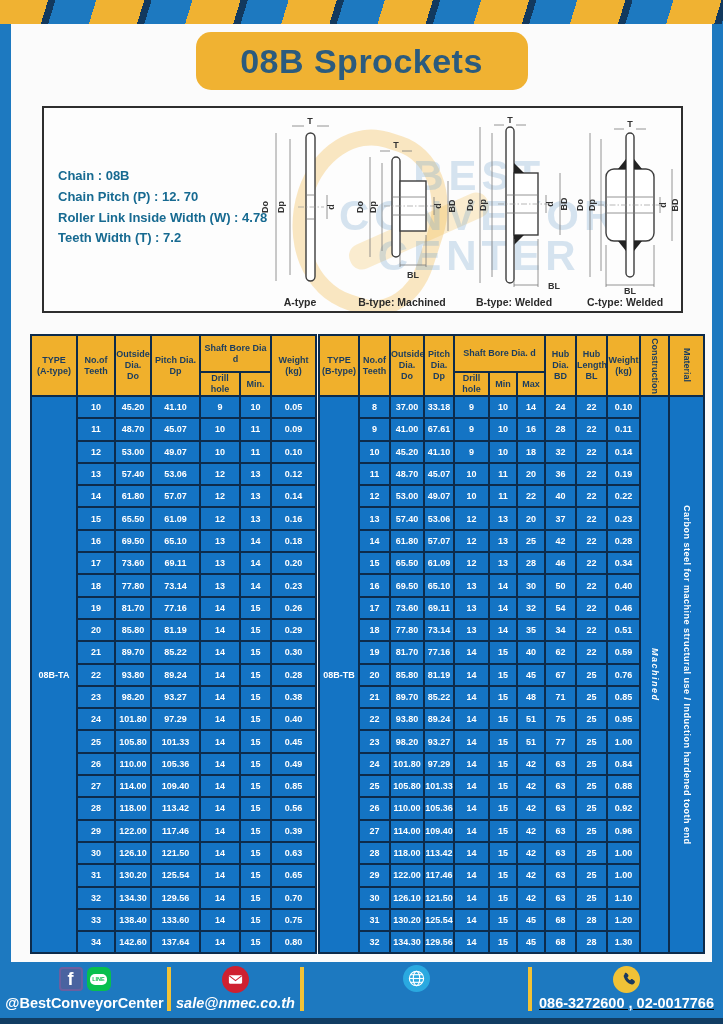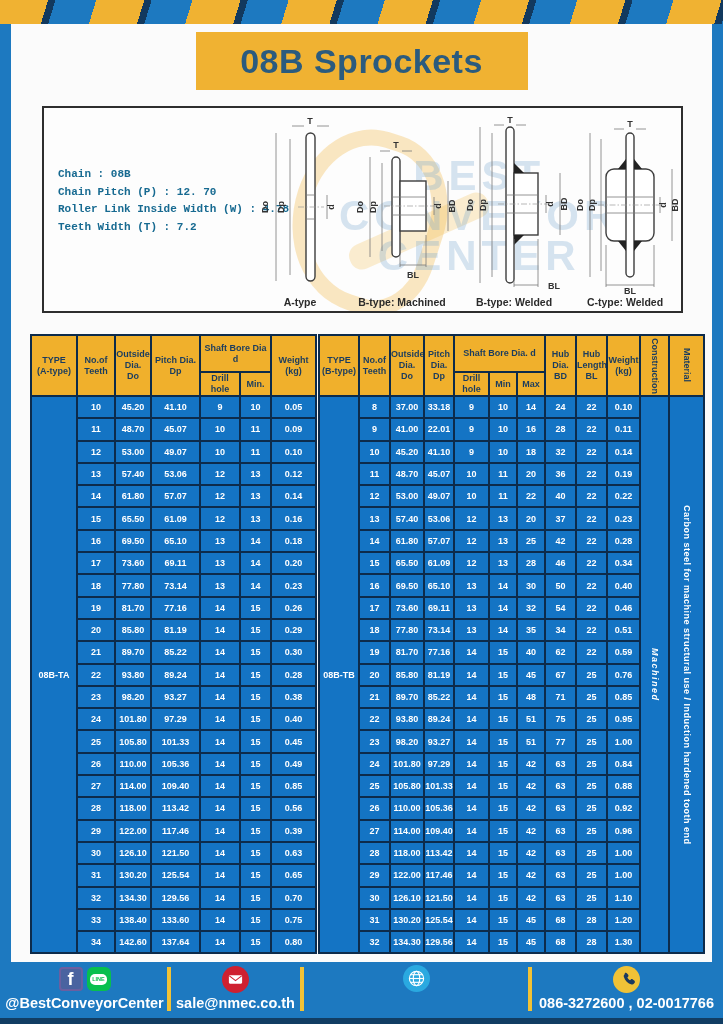--- a/index.html
+++ b/index.html
@@ -6,31 +6,31 @@
   .page{position:relative;width:723px;height:1024px;background:#1d79c0;overflow:hidden;
         font-family:"Liberation Sans",sans-serif;}
   
   .top-stripes{position:absolute;top:0;left:0;right:0;height:24px;
     background:repeating-linear-gradient(107deg,#f0b232 0 46px,#12395e 46px 53px,#1d79c0 53px 92px);}
   
   .white-panel{position:absolute;left:11px;right:11px;top:24px;bottom:62px;background:#fbfbfb;}
   
   .title-banner{position:absolute;left:50%;transform:translateX(-50%);top:32px;width:332px;height:58px;
     background:#f0b232;color:#2b5b7e;font-size:34px;font-weight:bold;text-align:center;line-height:58px;
-    letter-spacing:.5px;}
+    letter-spacing:.5px;border-radius:15px;}
   
   .diagram-box{position:absolute;left:42px;top:106px;width:637px;height:203px;border:2px solid #2e2e2e;
     background:#fdfdfd;overflow:hidden;}
   .wm{position:absolute;left:295px;top:48px;font-size:42px;font-weight:bold;color:rgba(110,162,206,.28);
     letter-spacing:5px;line-height:.95;white-space:pre-line;text-align:center;}
   .wm-ring{position:absolute;left:248px;top:22px;width:120px;height:150px;border:16px solid rgba(242,186,73,.33);
     border-radius:50% 50% 40% 60%;transform:rotate(18deg);}
   .wm-bar{position:absolute;left:300px;top:110px;width:150px;height:26px;background:rgba(242,186,73,.25);
     transform:rotate(-24deg);border-radius:12px;}
-  .specs{position:absolute;left:14px;top:58px;color:#176a91;font-weight:bold;font-size:11px;line-height:1.6;font-family:Liberation Mono, monospace;}
+  .specs{position:absolute;left:14px;top:58px;color:#176a91;font-weight:bold;font-size:13px;line-height:1.6;}
   .figs{position:absolute;left:210px;top:4px;width:424px;height:196px;display:flex;justify-content:space-between;
     align-items:flex-end;}
   .fig{display:flex;flex-direction:column;align-items:center;}
   .fig-label{font-size:10.5px;color:#2b2b2b;font-weight:bold;margin-top:1px;}
   .dim{stroke:#7a7a7a;stroke-width:.8;fill:none;}
   .cl{stroke:#999;stroke-width:.7;stroke-dasharray:6 2 1.5 2;fill:none;}
   .shape{fill:#fff;stroke:#3d3d3d;stroke-width:1.4;}
   .weld{fill:#222;stroke:none;}
   .dimtxt{font-size:9px;fill:#333;font-weight:bold;font-family:"Liberation Sans",sans-serif;}
   
@@ -43,21 +43,21 @@
   .tbl tbody tr{height:22.3px;}
   .left-tbl{left:30px;top:334px;width:285px;}
   .right-tbl{left:318px;top:334px;width:385px;}
   .type-cell{font-size:10px;margin-top:30px;}
   .vert{writing-mode:vertical-rl;}
   .construction-cell{font-style:italic;font-size:9.5px;letter-spacing:1.5px;}
   .material-cell{font-size:8.5px;letter-spacing:.5px;}
   
   .footer{position:absolute;left:0;right:0;bottom:0;height:62px;background:#1d79c0;}
   .f-sec{position:absolute;top:0;height:56px;display:flex;flex-direction:column;align-items:center;padding-top:3px;box-sizing:border-box;}
-  .f-sec1{left:0;width:169px;} .f-sec2{left:169px;width:133px;} .f-sec3{left:302px;width:228px;gap:24px;} .f-sec4{left:530px;width:193px;}
+  .f-sec1{left:0;width:169px;} .f-sec2{left:169px;width:133px;font-style:italic;} .f-sec3{left:302px;width:228px;gap:24px;} .f-sec4{left:530px;width:193px;text-decoration:underline;}
   .f-bar{position:absolute;top:5px;width:4px;height:44px;background:#f2c235;}
   .f-bar1{left:167px;} .f-bar2{left:300px;} .f-bar3{left:528px;}
   .f-icons{height:28px;display:flex;gap:4px;align-items:center;}
   .f-label{color:#fff;font-weight:bold;font-size:14.5px;margin-top:2px;white-space:nowrap;}
   .fb-icon{width:24px;height:24px;border-radius:4px;background:#4a63a0;color:#fff;font-weight:bold;font-size:18px;
     text-align:center;line-height:24px;box-shadow:inset 0 0 0 2px #6b5fa0;}
   .line-icon{width:24px;height:24px;border-radius:6px;background:#08bf4e;display:flex;align-items:center;justify-content:center;}
   .line-inner{background:#fff;border-radius:5px;width:17px;height:11px;color:#08bf4e;font-size:5.5px;font-weight:bold;
     text-align:center;line-height:11px;}
   .round-icon{width:27px;height:27px;border-radius:50%;display:flex;align-items:center;justify-content:center;}
@@ -487,21 +487,21 @@
           <td>14</td>
           <td>24</td>
           <td>22</td>
           <td>0.10</td>
           <td rowspan="25" class="vert construction-cell">Machined</td>
           <td rowspan="25" class="vert material-cell">Carbon steel for machine structural use / Induction hardened tooth end</td>
         </tr>
         <tr>
           <td>9</td>
           <td>41.00</td>
-          <td>22.01</td>
+          <td>67.61</td>
           <td>9</td>
           <td>10</td>
           <td>16</td>
           <td>28</td>
           <td>22</td>
           <td>0.11</td>
         </tr>
         <tr>
           <td>10</td>
           <td>45.20</td>

